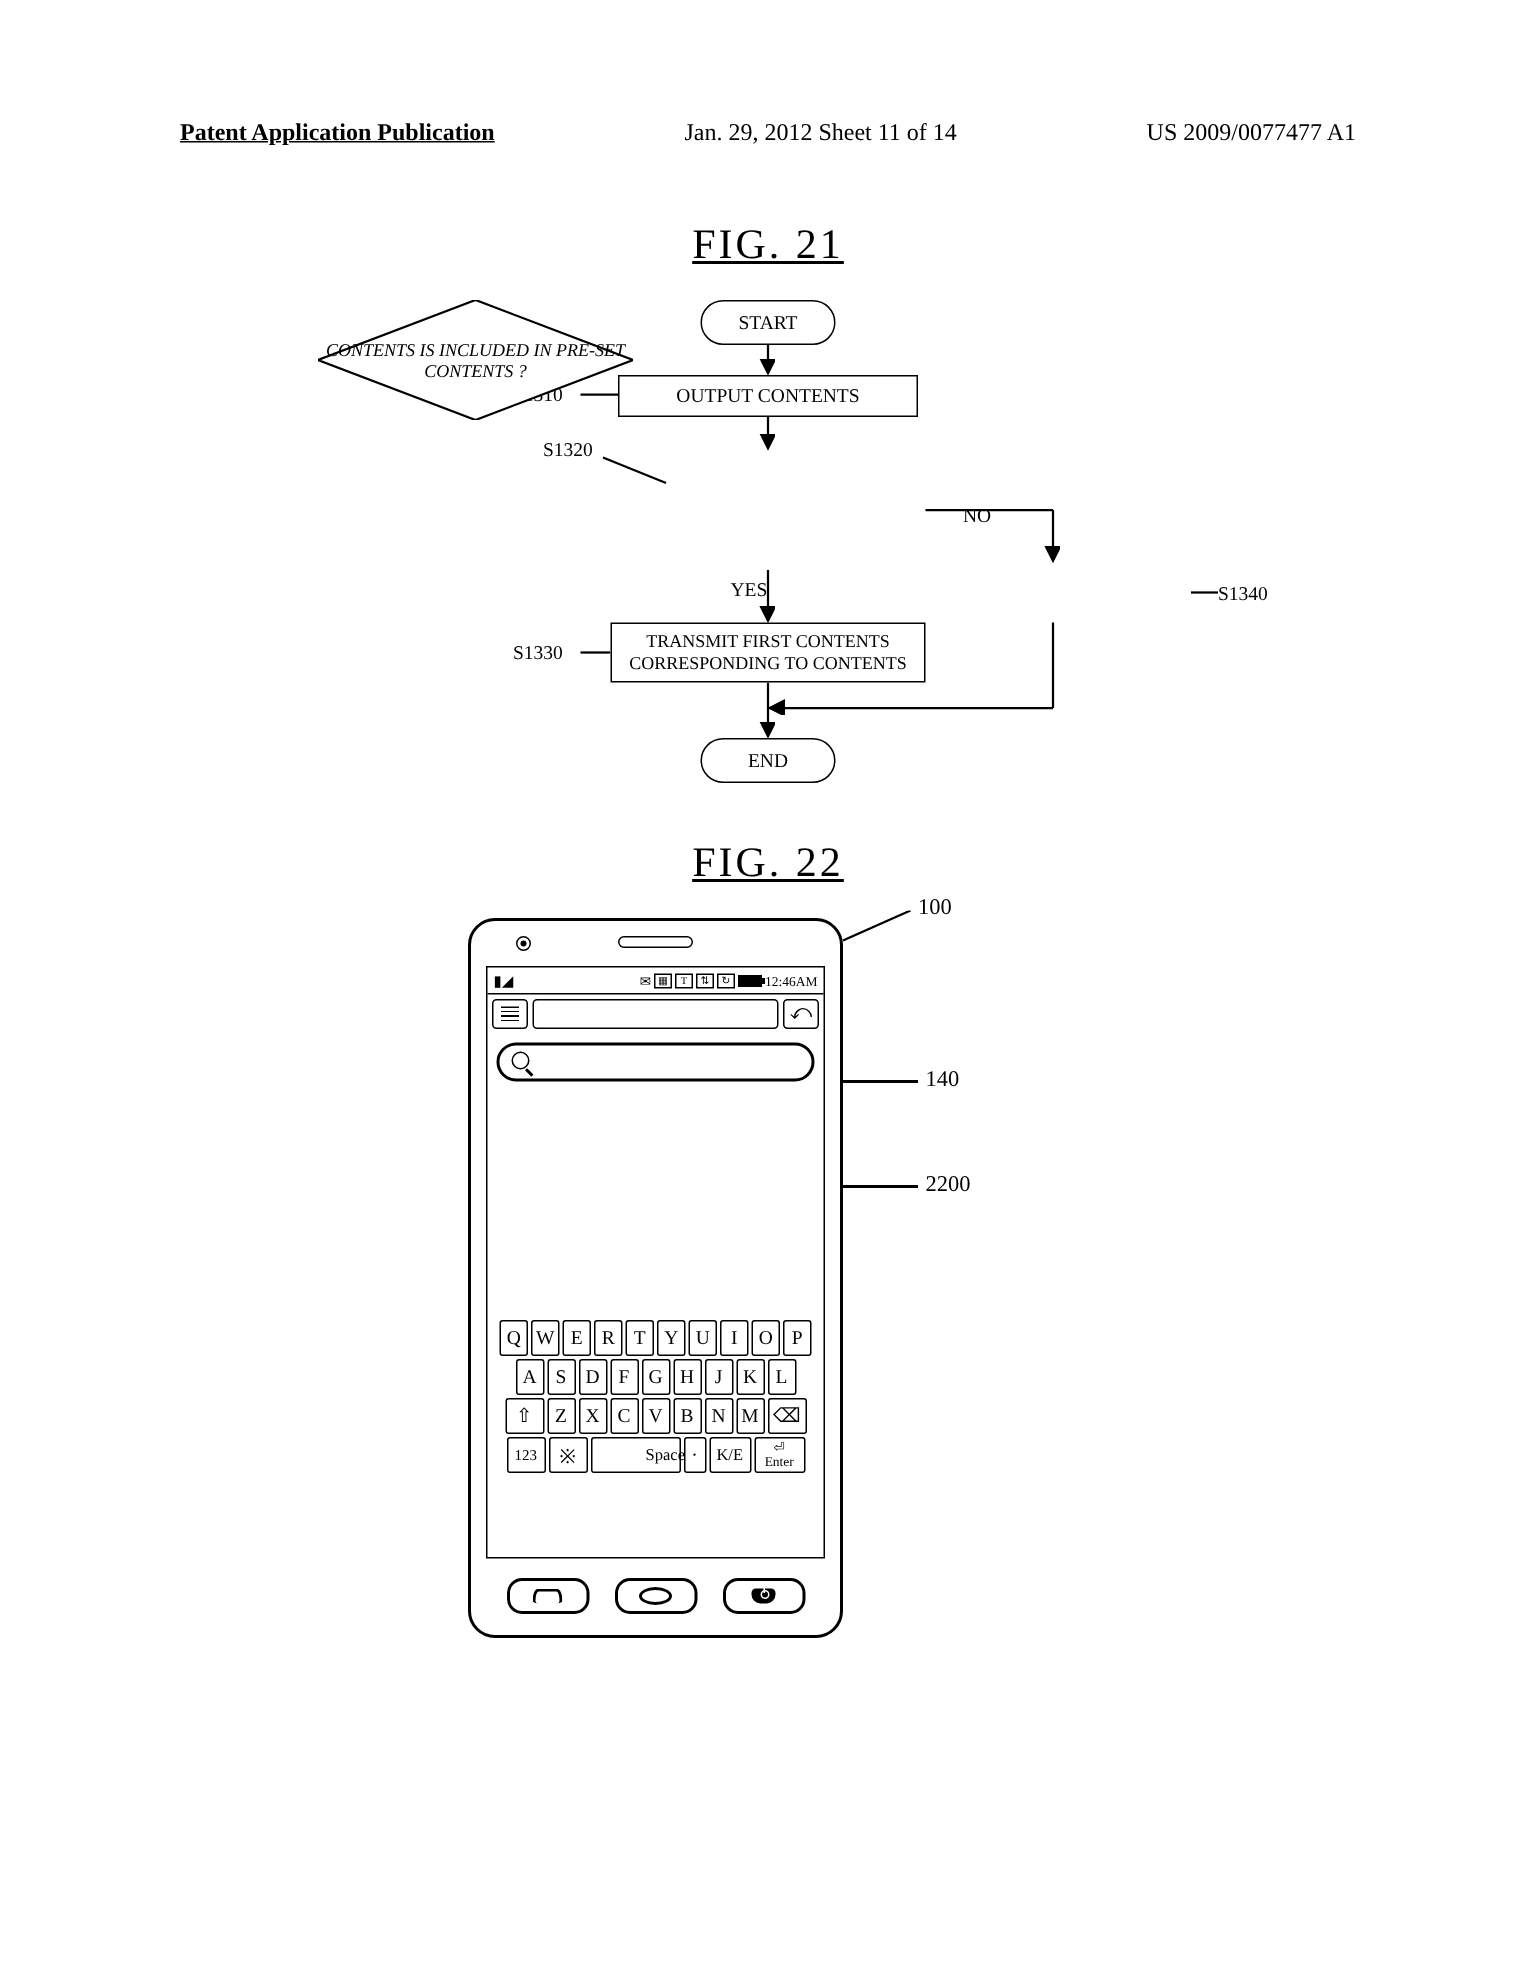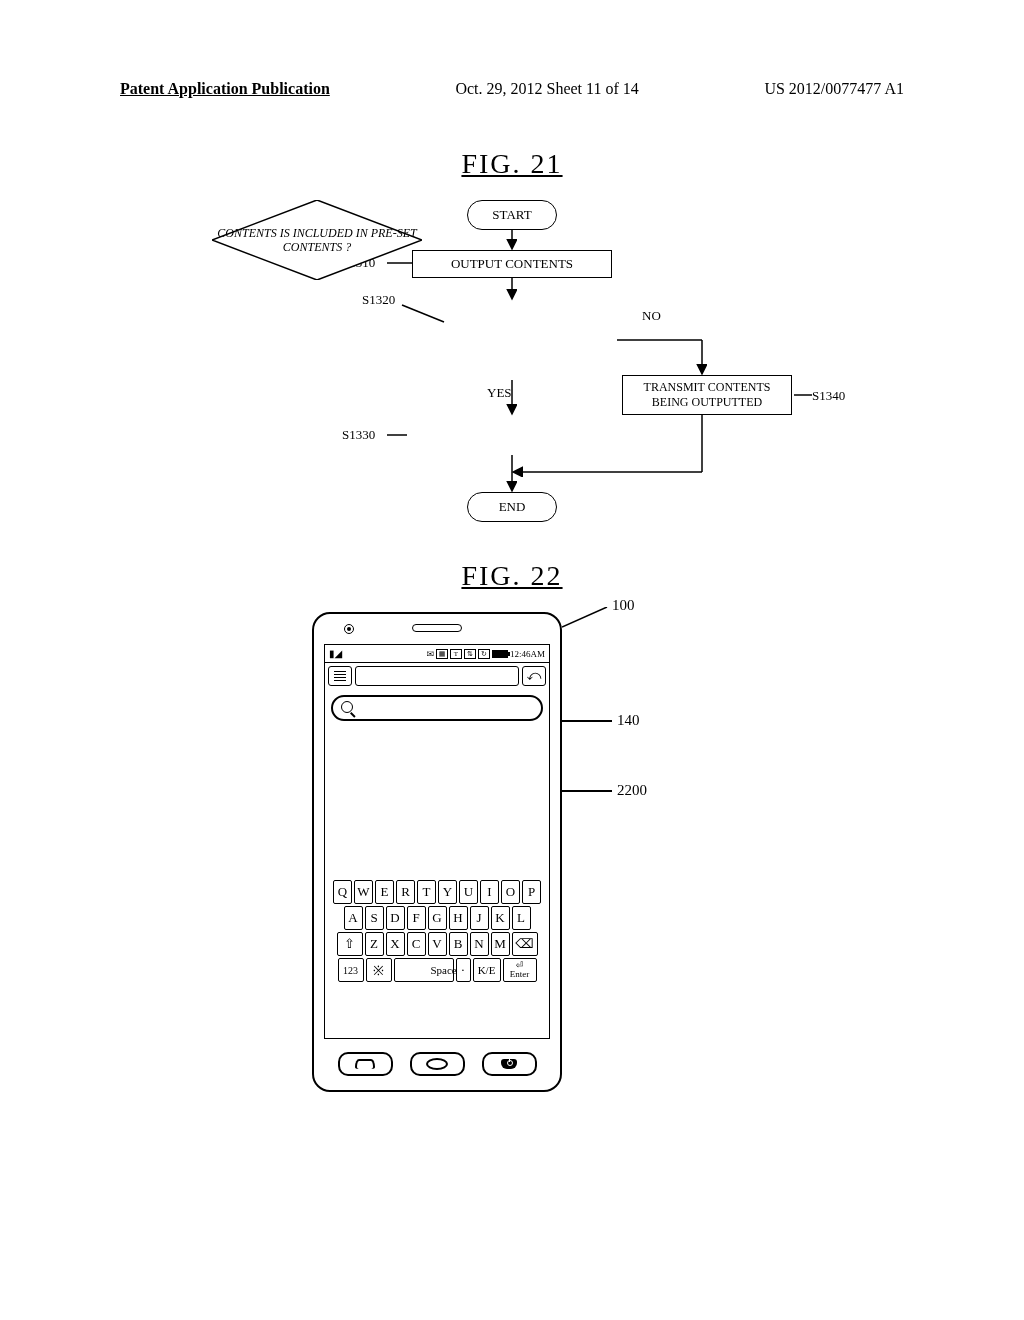--- a/index.html
+++ b/index.html
@@ -312,22 +312,22 @@
     .callout-line {
       position: absolute;
       background: black;
     }
   </style>
 </head>
 <body>
 
 <div class="header">
   <div class="header-left">Patent Application Publication</div>
-  <div class="header-center">Oct. 29, 2012  Sheet 11 of 14</div>
-  <div class="header-right">US 2012/0077477 A1</div>
+  <div class="header-center">Jan. 29, 2012  Sheet 11 of 14</div>
+  <div class="header-right">US 2009/0077477 A1</div>
 </div>
 
 <div class="fig-title">FIG.  21</div>
 
 <div class="flowchart">
   <svg class="fc-arrow" style="left:0;top:0;width:600px;height:330px;">
     <defs>
       <marker id="ah" markerWidth="8" markerHeight="8" refX="6" refY="3" orient="auto">
         <path d="M0,0 L6,3 L0,6 Z" fill="black"></path>
       </marker>
@@ -364,25 +364,25 @@
   <div class="fc-decision" style="left:195px;top:100px;">
     <div class="fc-decision-inner">
       <svg class="fc-decision-shape" viewBox="0 0 210 80">
         <polygon points="105,0 210,40 105,80 0,40" fill="white" stroke="black" stroke-width="1.5"></polygon>
       </svg>
       <div class="fc-decision-text">CONTENTS IS INCLUDED IN PRE-SET CONTENTS ?</div>
     </div>
   </div>
   <div class="fc-label" style="left:150px;top:92px;">S1320</div>
   <div class="fc-label" style="left:275px;top:185px;">YES</div>
-  <div class="fc-label" style="left:430px;top:108px;">NO</div>
-
+  <div class="fc-label" style="left:430px;top:136px;">NO</div>
+
+  <div class="fc-box fc-process" style="left:195px;top:215px;width:210px;height:40px;font-size:12px;">TRANSMIT FIRST CONTENTS CORRESPONDING TO CONTENTS</div>
   <div class="fc-label" style="left:130px;top:227px;">S1330</div>
 
-  <div class="fc-box fc-process" style="left:410px;top:175px;width:170px;height:40px;font-size:12px;">TRANSMIT CONTENTS BEING OUTPUTTED</div>
   <div class="fc-label" style="left:600px;top:188px;">S1340</div>
 
   <div class="fc-box fc-terminal" style="left:255px;top:292px;">END</div>
 </div>
 
 <div class="fig-title" style="margin-top:30px;">FIG.  22</div>
 
 <div class="phone-container">
 
   <div class="callout" style="left:350px;top:-15px;text-align:right;">100</div>

